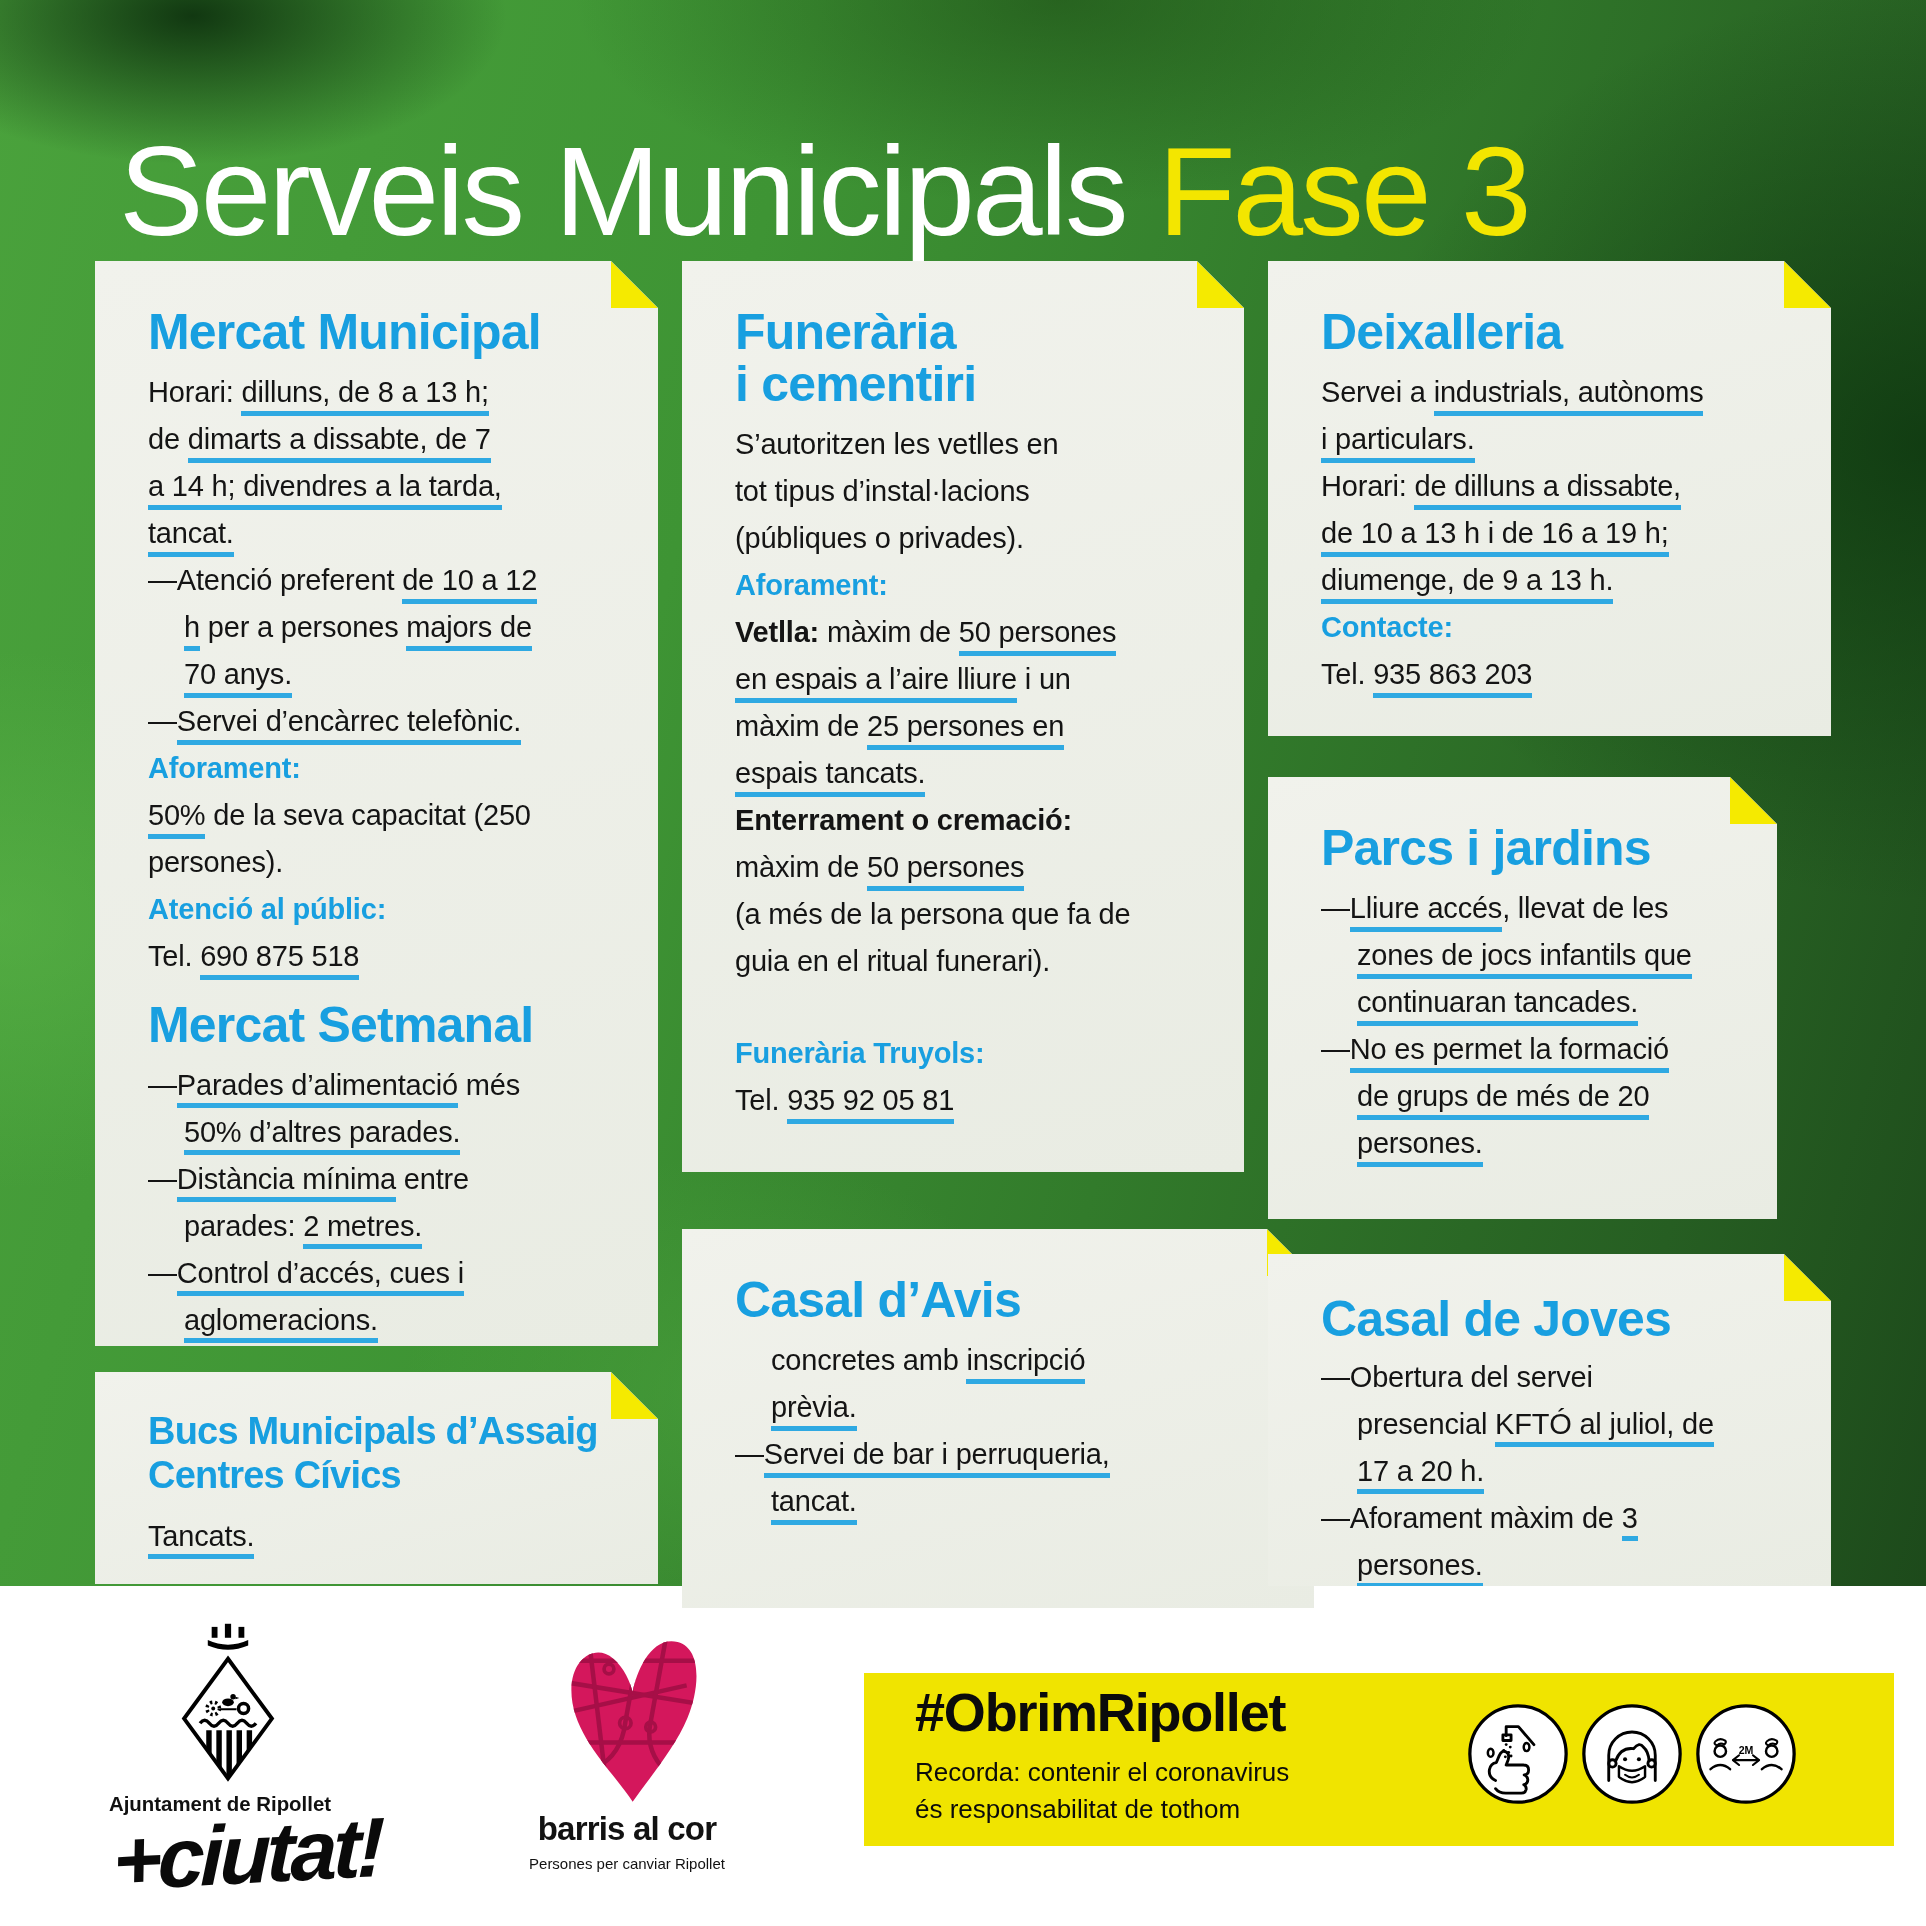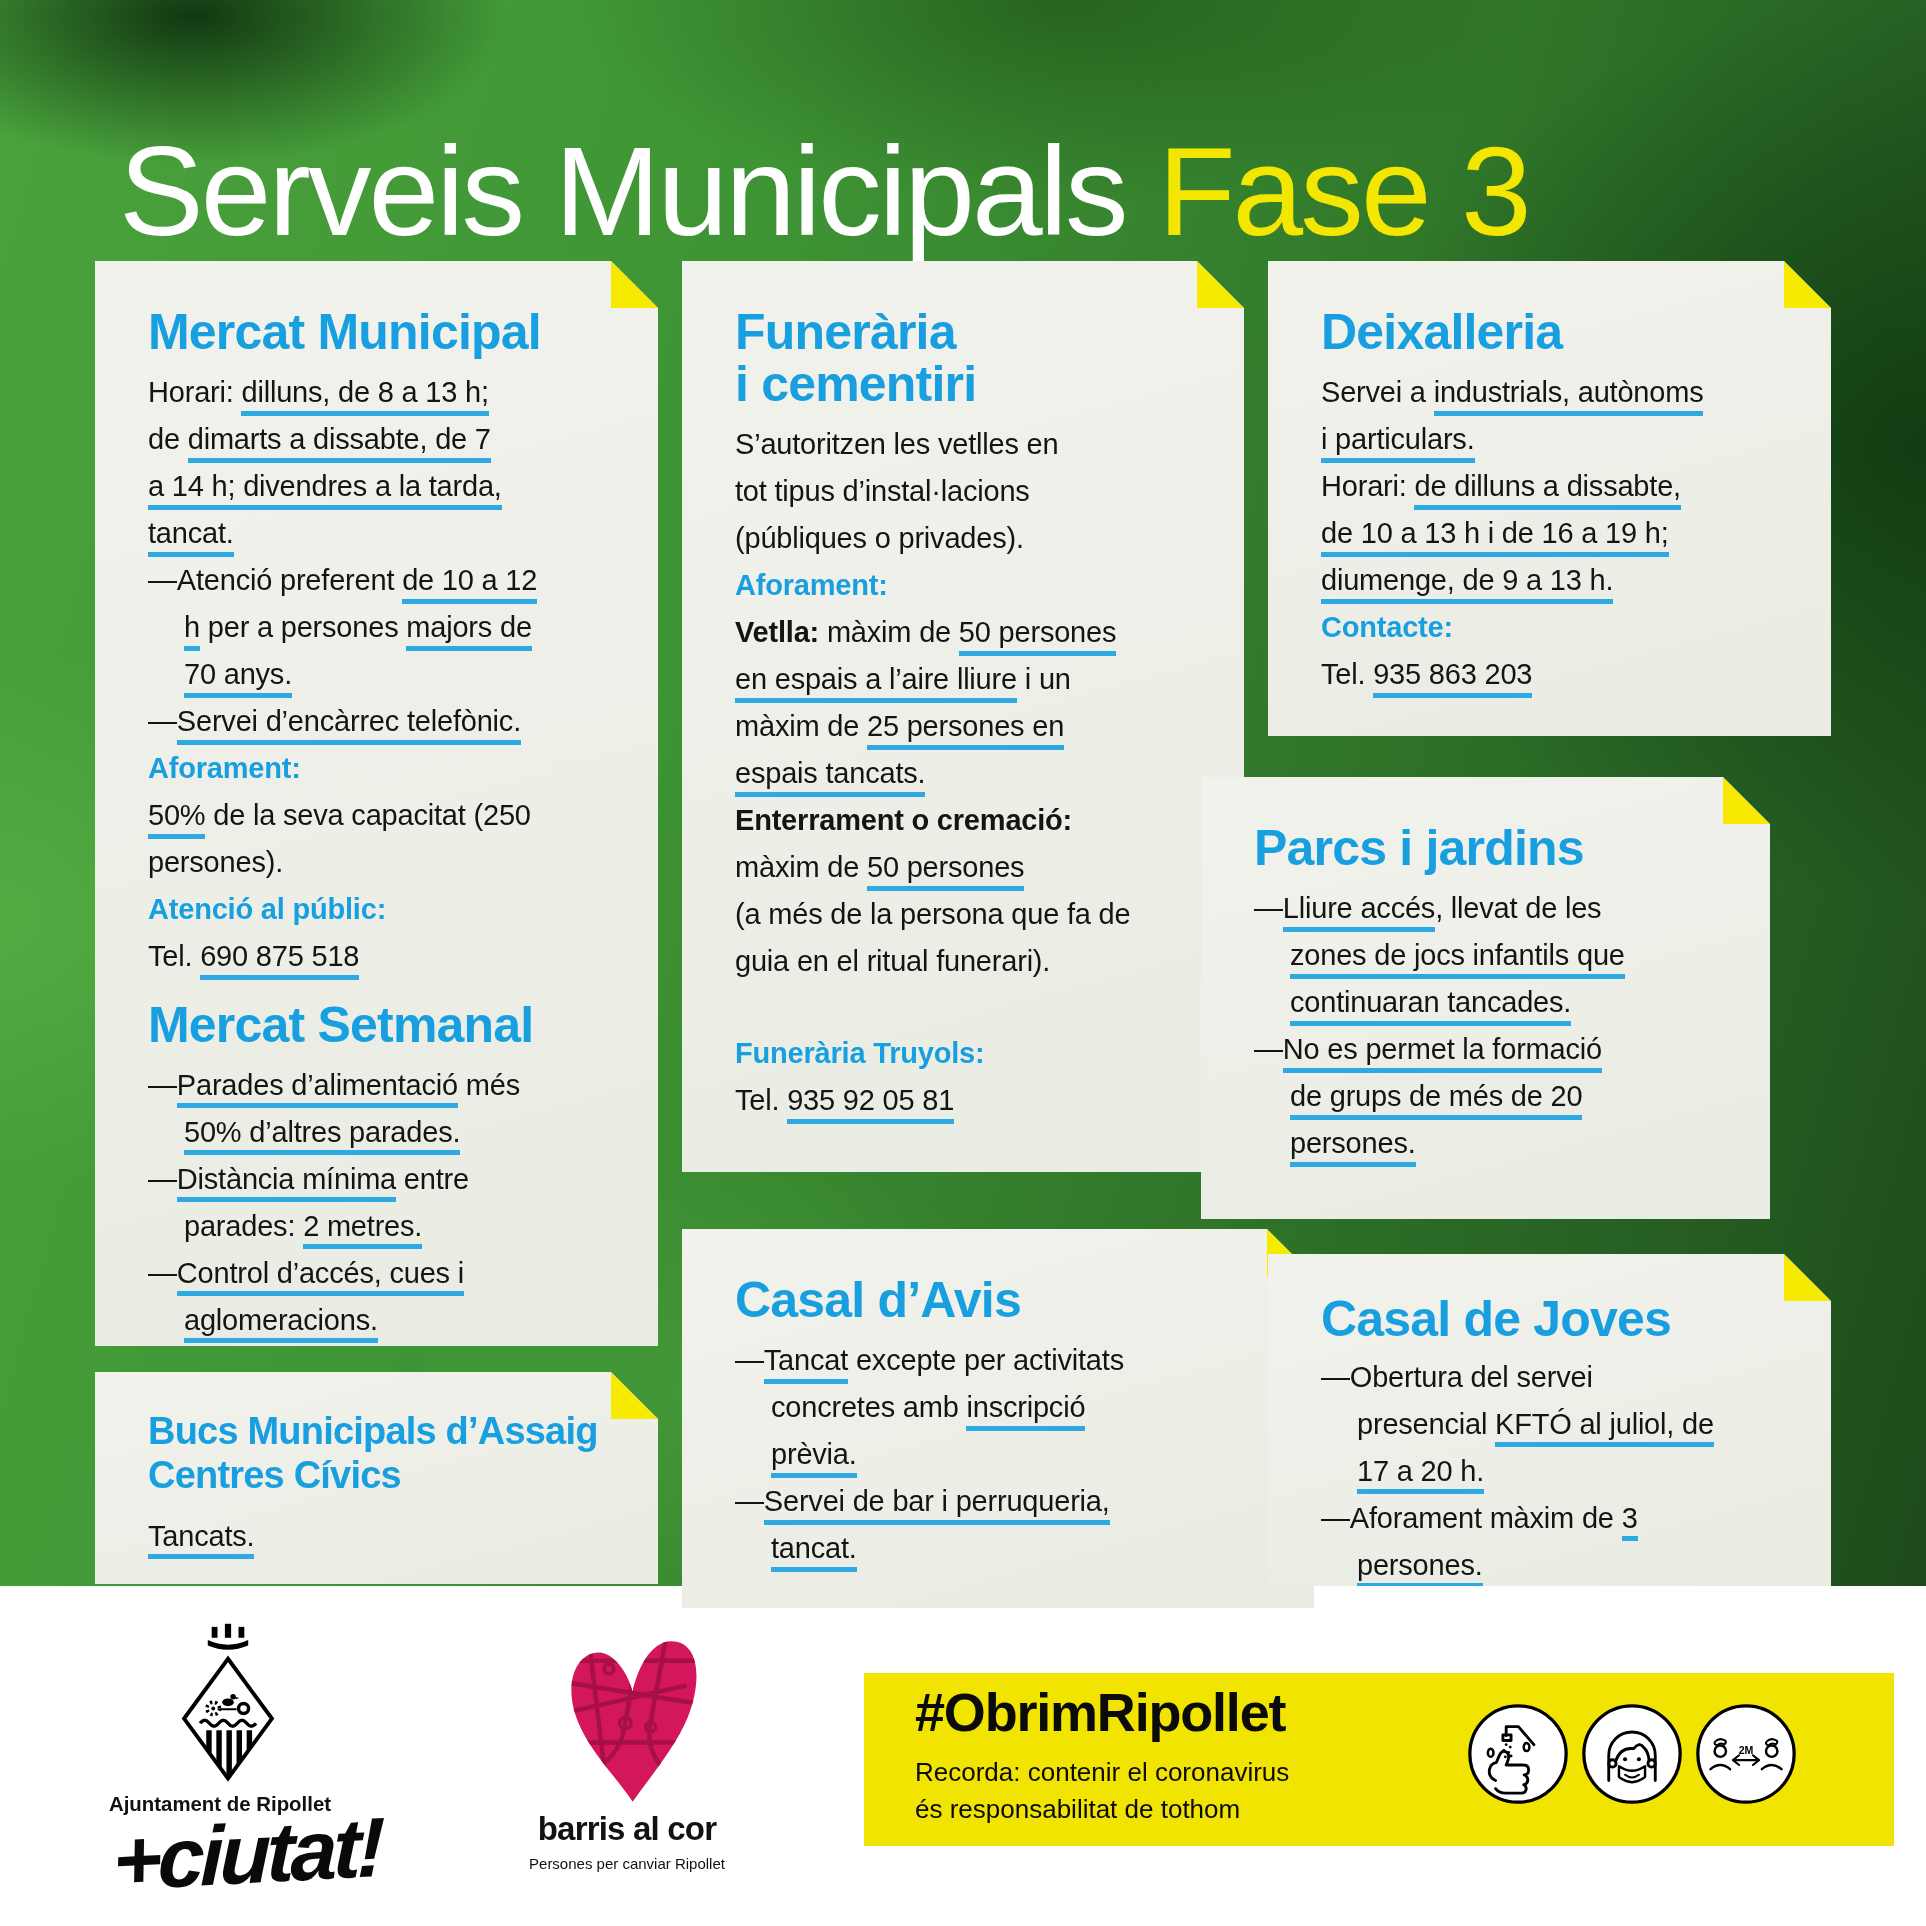--- a/index.html
+++ b/index.html
@@ -30,21 +30,21 @@
   .section ~ .section h2{margin-top:18.3px;}
   .bl{font-size:29px;line-height:47px;color:#141414;letter-spacing:-0.2px;white-space:nowrap;}
   .bl.ind{padding-left:36px;}
   .bl.gap{margin-top:45px;}
   .u{border-bottom:5.3px solid #2fa9e2;padding-bottom:2.4px;text-align:center;}
   .b{font-weight:700;}
   .lb{font-weight:700;color:#189fe0;}
   #card-mercat{left:95px;top:261px;width:563px;height:1085px;}
   #card-funeraria{left:682px;top:261px;width:562px;height:911px;}
   #card-deixalleria{left:1268px;top:261px;width:563px;height:475px;}
-  #card-parcs{left:1201px;top:777px;width:569px;height:442px;}
+  #card-parcs{left:1268px;top:777px;width:509px;height:442px;}
   #card-casal-avis{left:682px;top:1205px;width:632px;height:379px;margin-top:24px;}
   #card-bucs{left:95px;top:1372px;width:563px;height:212px;padding-top:37px;}
   #card-casal-joves{left:1268px;top:1254px;width:563px;height:332px;padding-top:39px;}
   #card-casal-joves h2{margin-bottom:9px;}
   
   .escut{position:absolute;left:181px;top:1623px;}
   .ajuntament-label{position:absolute;left:57px;top:1793px;width:326px;text-align:center;
     font-size:20.4px;font-weight:700;color:#111;}
   .ciutat-logo{position:absolute;left:88px;top:1806px;width:318px;text-align:center;
     font-size:84px;font-weight:700;font-style:italic;letter-spacing:-4.1px;color:#0a0a0a;
@@ -156,21 +156,20 @@
           <div class="bl ind"><span class="u">de grups de més de 20</span></div>
           <div class="bl ind"><span class="u">persones.</span></div>
         </div>
       </section>
       <section class="card" id="card-casal-avis">
         <span class="fold"></span>
         <div class="section">
           <h2>
             <div>Casal d’Avis</div>
           </h2>
-          <div class="bl dash"><span>—</span><span class="u">Tancat</span><span> excepte per activitats</span></div>
           <div class="bl ind"><span>concretes amb </span><span class="u">inscripció</span></div>
           <div class="bl ind"><span class="u">prèvia.</span></div>
           <div class="bl dash"><span>—</span><span class="u">Servei de bar i perruqueria,</span></div>
           <div class="bl ind"><span class="u">tancat.</span></div>
         </div>
       </section>
       <section class="card small" id="card-bucs">
         <span class="fold"></span>
         <div class="section">
           <h2>

